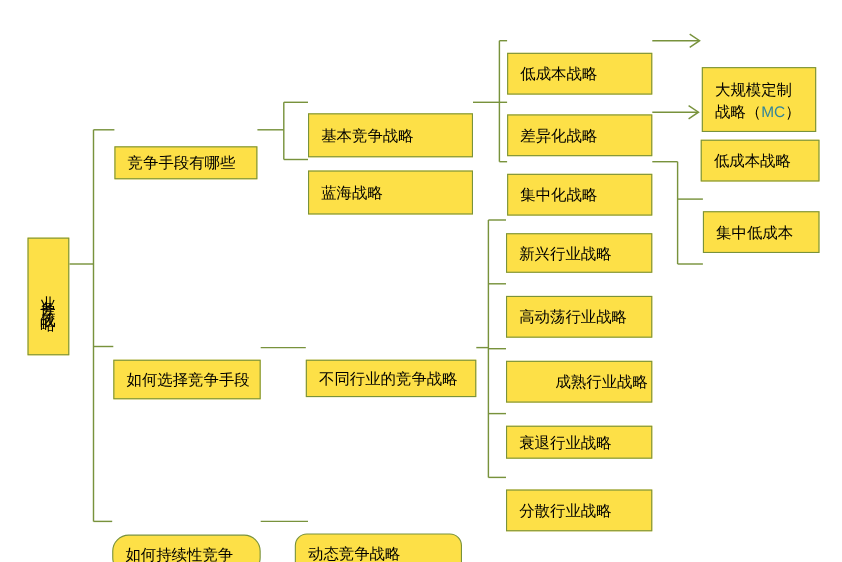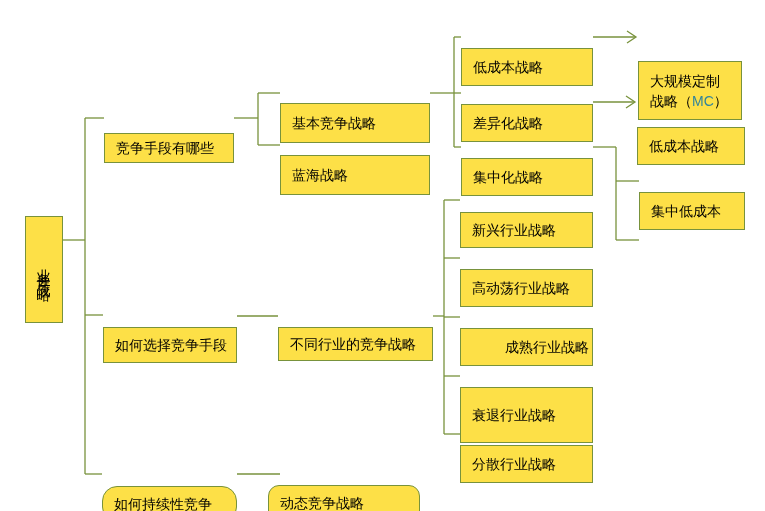--- a/index.html
+++ b/index.html
@@ -153,21 +153,21 @@
   </div>
 
   <div class="node" style="left:460px;top:239px;width:133px;height:38px;">
     <span>高动荡行业战略</span>
   </div>
 
   <div class="node" style="left:460px;top:298px;width:133px;height:38px;padding-left:44px;">
     <span>成熟行业战略</span>
   </div>
 
-  <div class="node" style="left:460px;top:357px;width:133px;height:56px;">
+  <div class="node" style="left:460px;top:357px;width:133px;height:30px;">
     <span>衰退行业战略</span>
   </div>
 
   <div class="node" style="left:460px;top:415px;width:133px;height:38px;">
     <span>分散行业战略</span>
   </div>
 
   <div class="node" style="left:638px;top:31px;width:104px;height:59px;align-items:flex-start;">
     <span class="mc-box"><span style="display:block;">大规模定制</span><span><span>战略（</span><span class="mc-accent">MC</span><span>）</span></span></span>
   </div>

